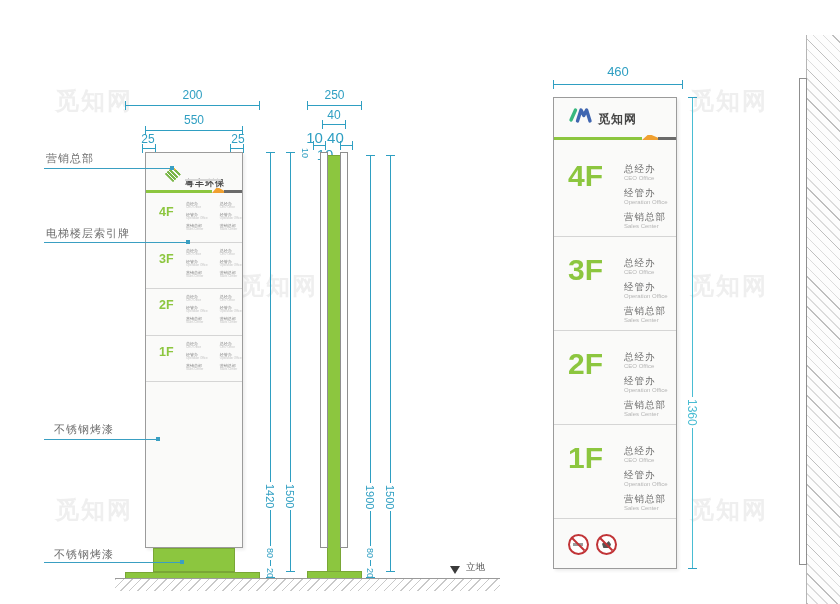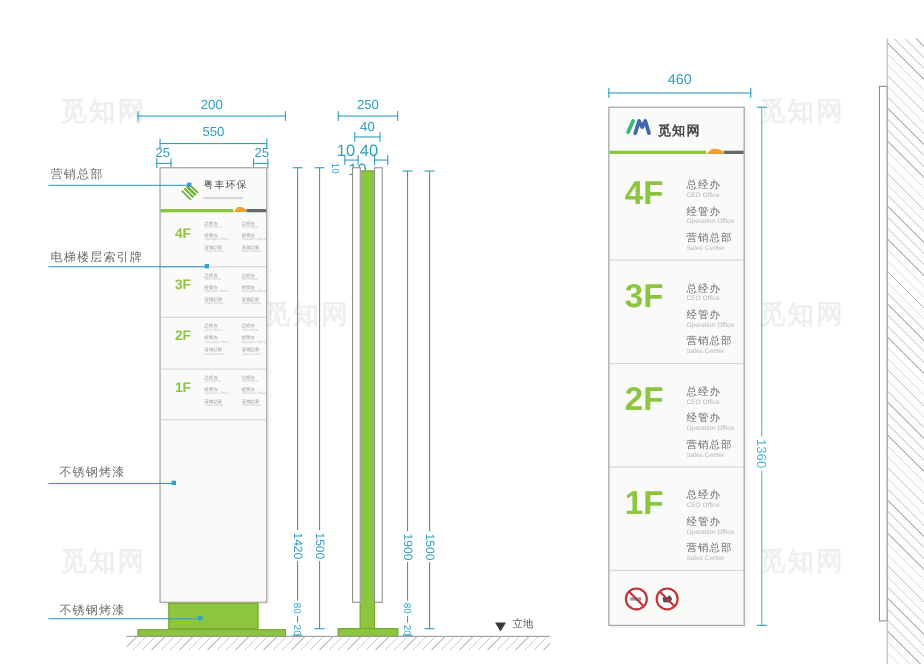--- a/index.html
+++ b/index.html
@@ -89,21 +89,21 @@
   <div class="dl" style="left:145px;top:130px;width:98px;"></div>
   <div class="dlab" style="left:145px;top:113px;width:98px;">550</div>
   <div class="dlab" style="left:139px;top:132px;width:18px;">25</div>
   <div class="dlab" style="left:229px;top:132px;width:18px;">25</div>
   <div class="dl" style="left:142px;top:148px;width:14px;"></div>
   <div class="dl" style="left:230px;top:148px;width:14px;"></div>
 
   <div class="panel" style="left:145px;top:152px;width:98px;height:396px;"></div>
 
   <div class="diamond" style="left:167px;top:168px;"></div>
-  <div class="abs" style="left:185px;top:162px;font-size:9px;font-weight:normal;color:#4f4f4f;letter-spacing:1px;">粤丰环保</div>
+  <div class="abs" style="left:185px;top:177px;font-size:9px;font-weight:bold;color:#4f4f4f;letter-spacing:1px;">粤丰环保</div>
   <div class="sub-bar" style="left:185px;top:179px;width:36px;"></div>
 
   <div class="strip" style="left:146px;top:188px;width:96px;">
     <div class="sgreen" style="width:66px;"></div>
     <div class="sorange" style="width:12px;"></div>
     <div class="sgray" style="width:18px;"></div>
   </div>
 
   <div class="abs" id="front-floors" style="left:146px;top:196px;width:96px;">
   <div class="fv-row">

